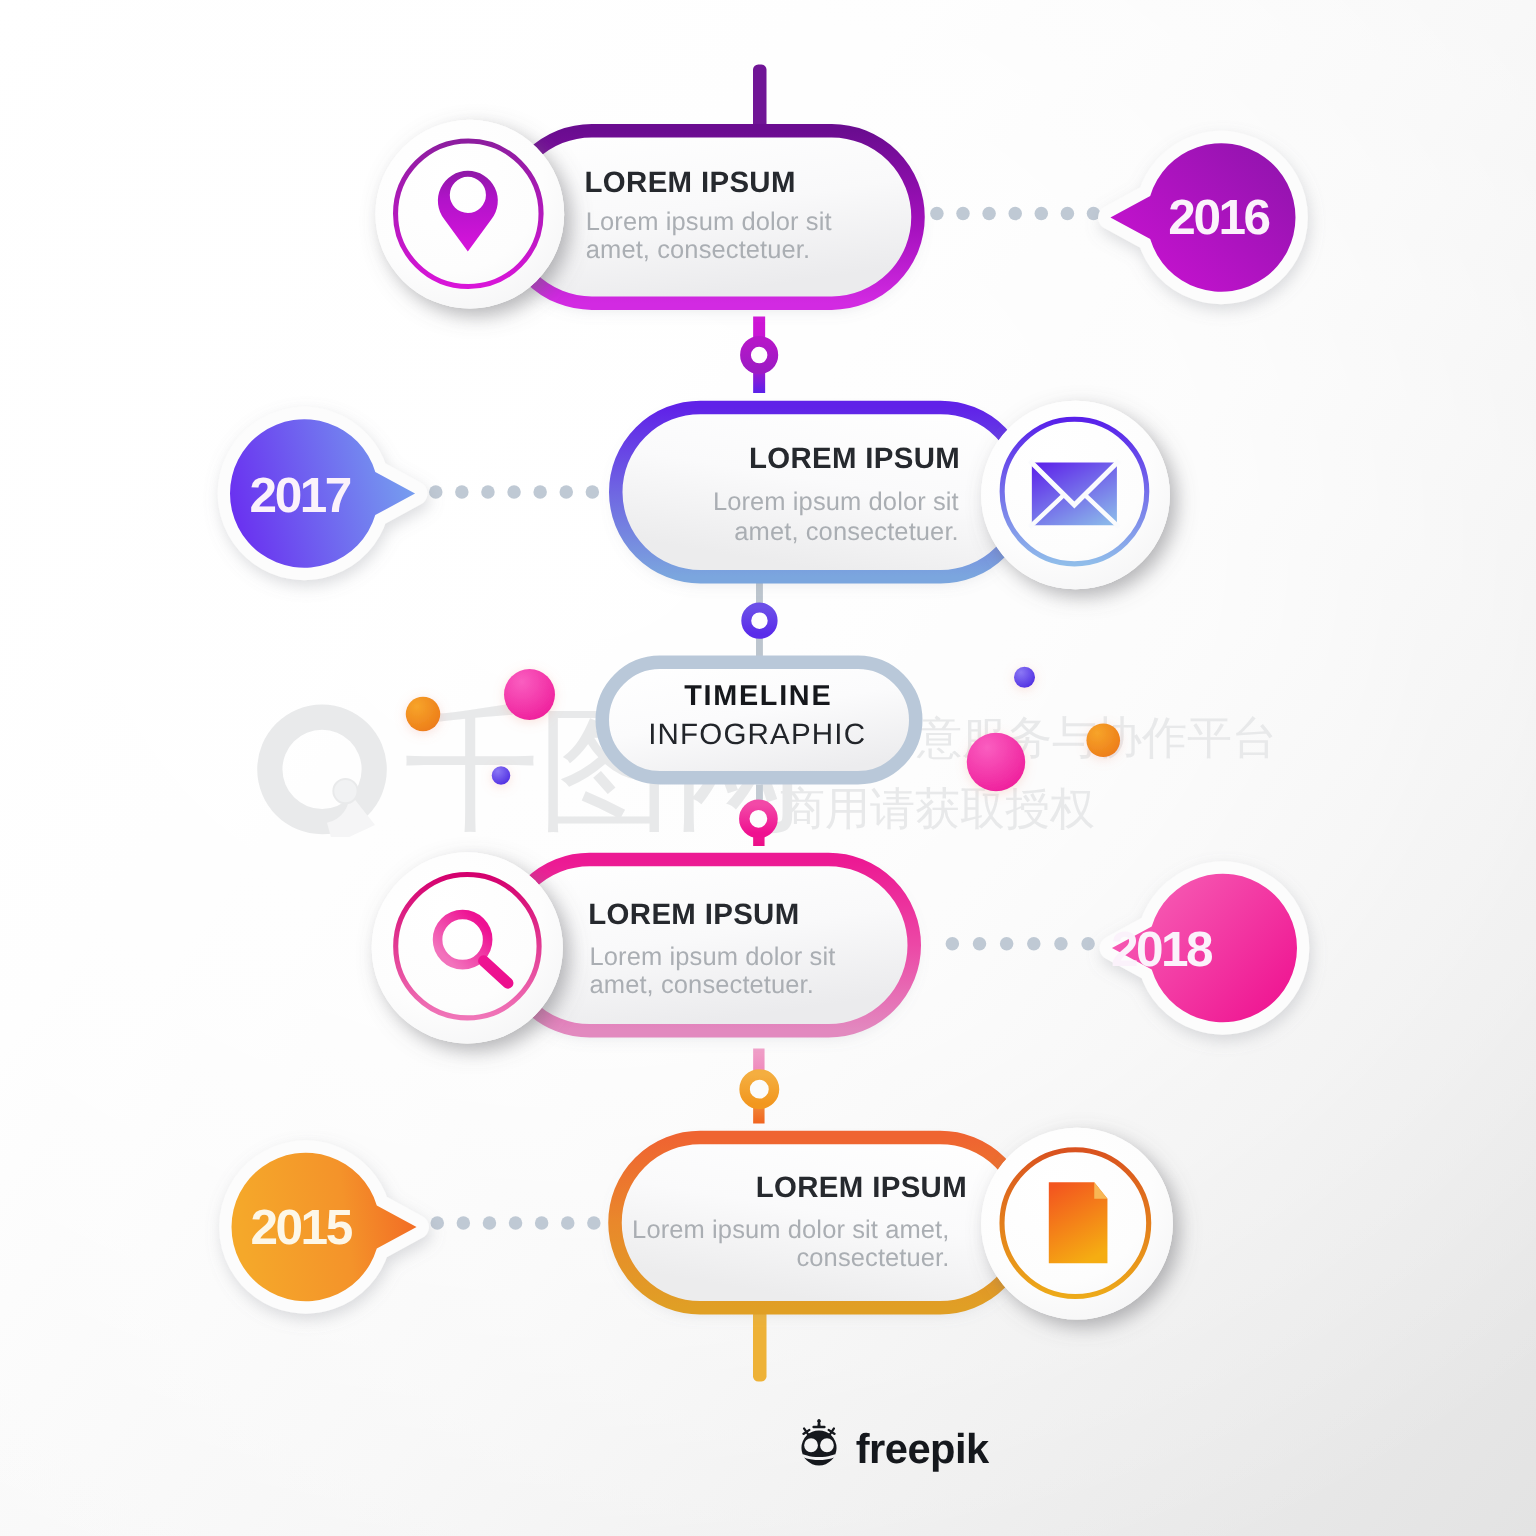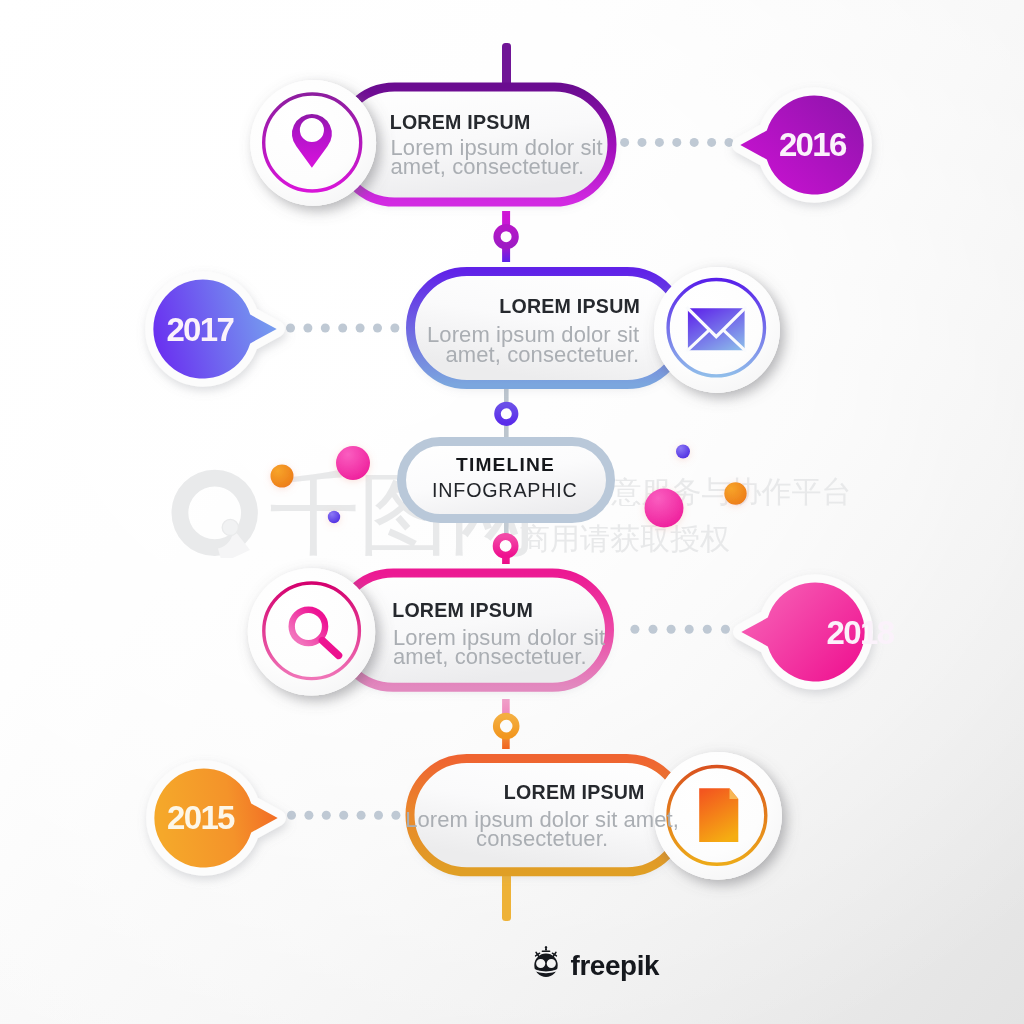--- a/index.html
+++ b/index.html
@@ -4,21 +4,21 @@
 <style>
   html,body{margin:0;padding:0;}
   body{width:1024px;height:1024px;overflow:hidden;font-family:"Liberation Sans",sans-serif;background:#fff;}
   #stage{position:relative;width:1024px;height:1024px;overflow:hidden;
      background:
        radial-gradient(90% 75% at 38% 35%, rgba(255,255,255,0.95) 0%, rgba(255,255,255,0.70) 45%, rgba(255,255,255,0) 100%),
        linear-gradient(128deg, #ffffff 0%, #fdfdfd 30%, #f6f6f6 56%, #ededed 78%, #e3e3e3 100%);}
   #gfx{display:block;position:absolute;left:0;top:0;}
   .tx{position:absolute;white-space:nowrap;}
   .head{font-weight:bold;color:#26292e;font-size:19.6px;letter-spacing:.012em;}
-  .bodyt{color:#aaaeb3;font-size:22px;line-height:19.2px;letter-spacing:.004em;}
+  .bodyt{color:#aaaeb3;font-size:17px;line-height:19.2px;letter-spacing:.004em;}
   .yr{font-weight:bold;color:#fbf2fb;font-size:33px;letter-spacing:-.05em;}
   .ttl1{font-weight:bold;color:#16181c;font-size:19.2px;letter-spacing:.06em;}
   .ttl2{color:#22252a;font-size:19.7px;letter-spacing:.04em;text-align:center;}
   .wmt{position:absolute;white-space:nowrap;font-family:"DejaVu Sans",sans-serif;font-size:30px;color:#e8e9ea;letter-spacing:0;}
   .wmc{position:absolute;white-space:nowrap;font-family:"DejaVu Sans",sans-serif;font-size:90px;color:#e8e9ea;letter-spacing:-.008em;line-height:1;}
   .fo1{color:#2e3238;font-size:28px;}
   .fo2{color:#15181d;font-size:27.8px;font-weight:bold;letter-spacing:-.013em;text-align:center;}
 </style>
 </head>
 <body>
@@ -385,28 +385,28 @@
   <div>amet, consectetuer.</div>
 </div>
 
 <div class="tx head" style="left:392.2px;top:598.6px">LOREM IPSUM</div>
 <div class="tx bodyt" style="left:393px;top:628px">
   <div>Lorem ipsum dolor sit</div>
   <div>amet, consectetuer.</div>
 </div>
 
 <div class="tx head" style="left:644.7px;top:781.4px;transform:translateX(-100%)">LOREM IPSUM</div>
-<div class="tx bodyt" style="left:679px;top:809.8px;transform:translateX(-100%);text-align:center">
+<div class="tx bodyt" style="left:633px;top:809.8px;transform:translateX(-100%);text-align:right">
   <div>Lorem ipsum dolor sit amet,</div>
   <div>consectetuer.</div>
 </div>
 
 <div class="tx yr" style="left:812.3px;top:126.1px;transform:translateX(-50%)">2016</div>
 <div class="tx yr" style="left:199.8px;top:310.5px;transform:translateX(-50%)">2017</div>
-<div class="tx yr" style="left:860px;top:614.2px;transform:translateX(-50%)">2018</div>
+<div class="tx yr" style="left:774px;top:614.2px;transform:translateX(-50%)">2018</div>
 <div class="tx yr" style="left:200.4px;top:798.5px;transform:translateX(-50%);color:#fdf7e8">2015</div>
 
 <div class="tx ttl1" style="left:505.5px;top:454.1px;transform:translateX(-50%)">TIMELINE</div>
 <div class="tx ttl2" style="left:504.8px;top:479.4px;transform:translateX(-50%)">INFOGRAPHIC</div>
 
 <svg class="tx" style="left:531px;top:945px" width="30" height="36" viewBox="0 0 30 36">
   <g fill="#15181d">
     <path d="M14.2 3.3 a1.25 1.25 0 1 1 1.6 0 l0.3 2.3 h-2.2 Z"></path>
     <path d="M11.4 5.5 h7.2 a0.8 0.8 0 0 1 0 1.6 h-7.2 a0.8 0.8 0 0 1 0 -1.6 Z"></path>
     <g transform="rotate(-34 6.6 9.6)">

